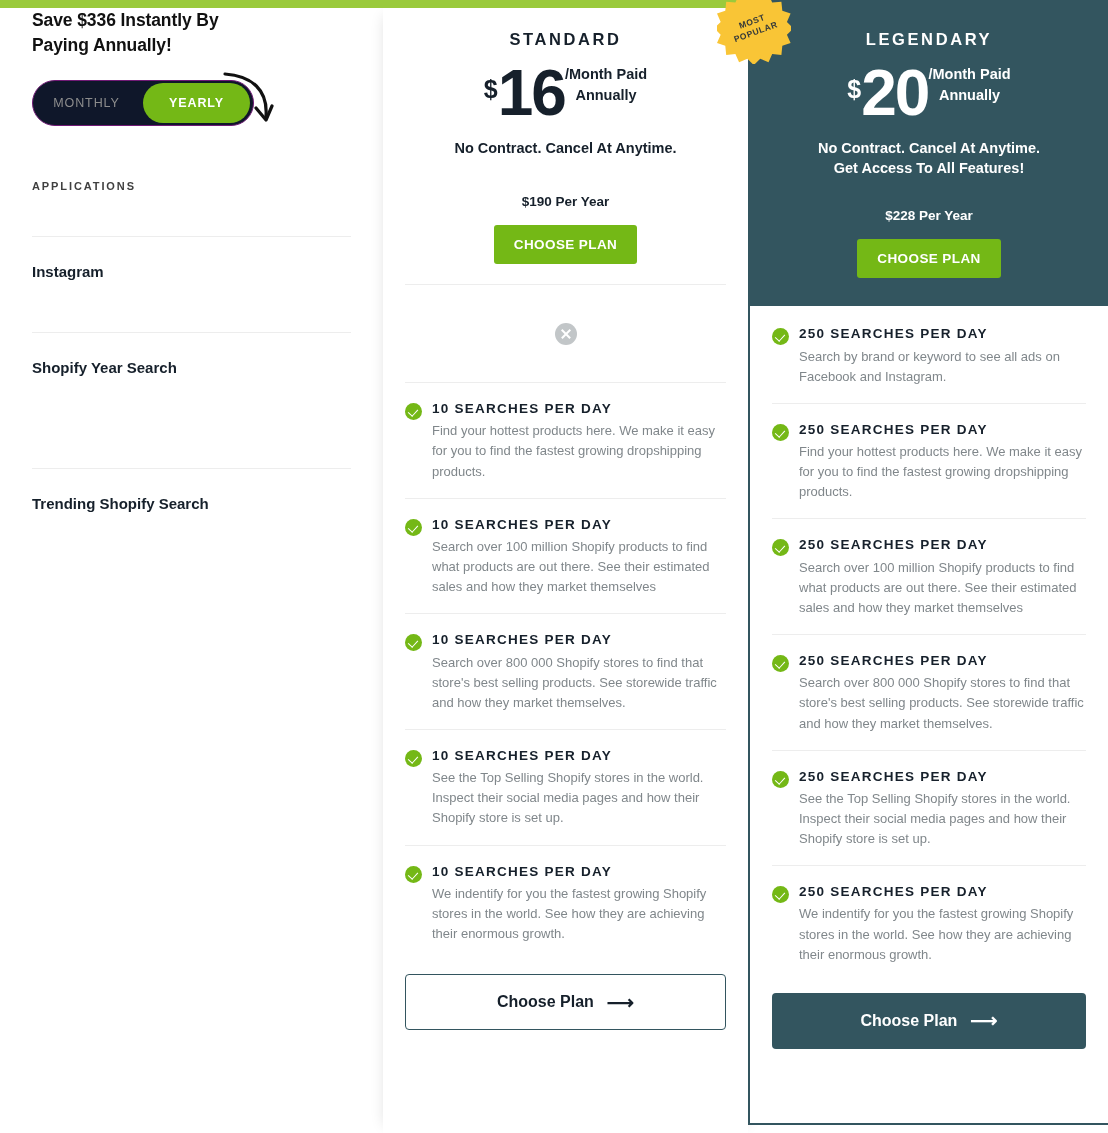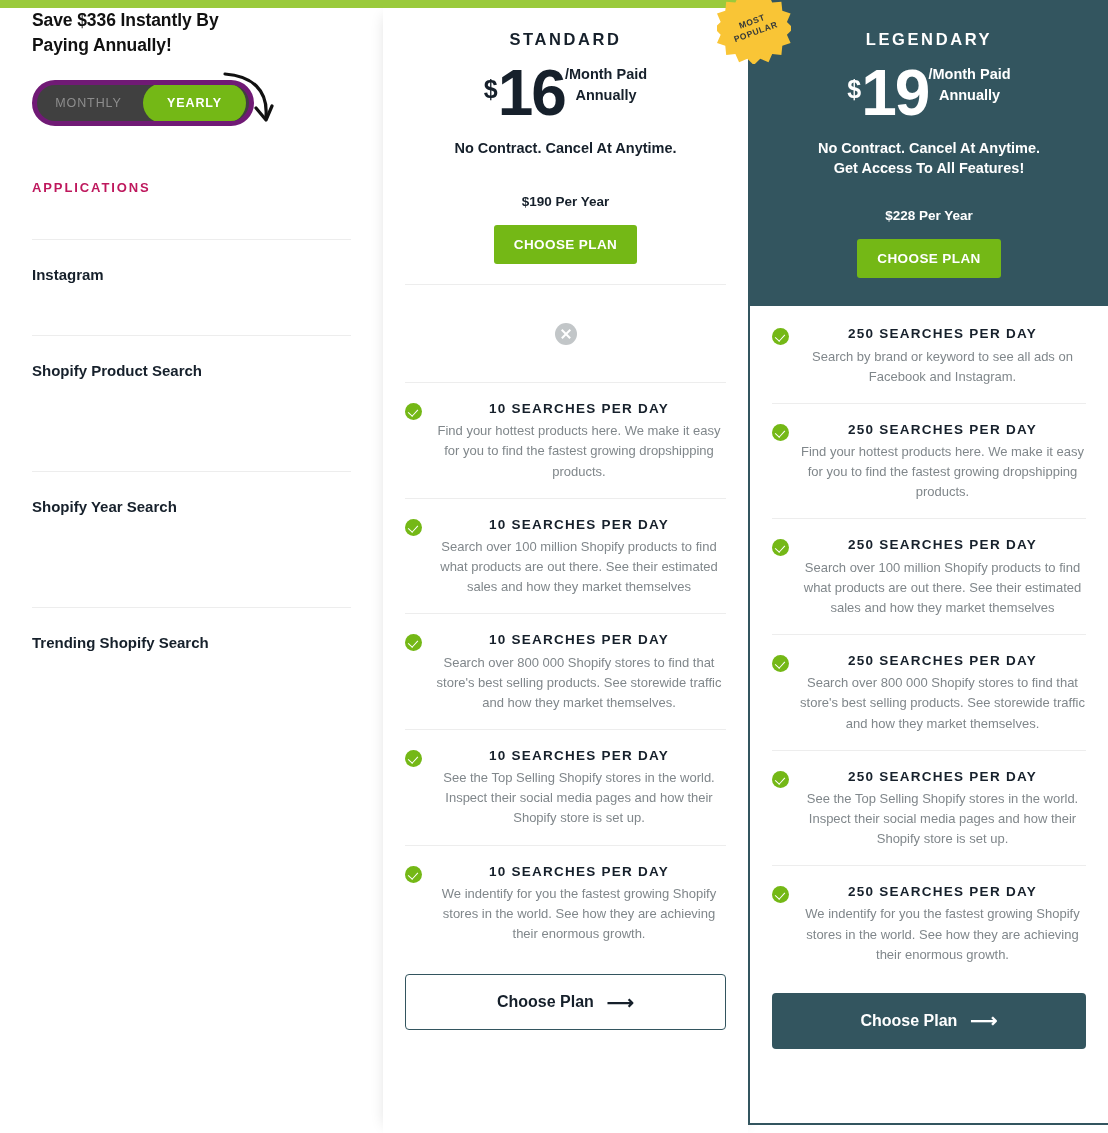--- a/index.html
+++ b/index.html
@@ -73,23 +73,23 @@
     position: absolute;
     left: 222px; top: 62px;
     width: 56px; height: 60px;
     pointer-events: none;
   }
 
   .billing-toggle {
     position: relative;
     margin-top: 22px;
     width: 222px; height: 46px;
-    border: 5px solid #701a75;
+    border: 1px solid #701a75;
     border-radius: 999px;
-    background: #404040;
+    background: #0f172a;
     display: flex;
     align-items: center;
     overflow: hidden;
   }
   .toggle-opt {
     flex: 1;
     height: 100%;
     display: flex;
     align-items: center;
     justify-content: center;
@@ -102,23 +102,23 @@
   .toggle-opt.active {
     background: #74b816;
     color: #ffffff;
     font-weight: bold;
     margin: 3px;
     height: 40px;
   }
 
   .apps-label {
     margin-top: 54px;
-    font-size: 13px;
+    font-size: 11px;
     letter-spacing: 1.9px;
-    color: #be185d;
+    color: #404040;
     font-weight: bold;
   }
 
   .side-list { margin-top: 44px; }
   .side-row {
     border-top: 1px solid #ededed;
     display: flex;
     align-items: flex-start;
     padding-top: 26px;
   }
@@ -236,21 +236,20 @@
   }
 
   
   .feat-list { padding: 0 22px; }
   .feat-row {
     border-top: 1px solid #ededed;
     padding: 18px 0 16px;
     display: flex;
     gap: 10px;
     align-items: flex-start;
-    text-align: center;
   }
   .feat-row.empty {
     justify-content: center;
     align-items: center;
     min-height: 98px;
     padding: 0;
   }
   .tick {
     flex: 0 0 auto;
     width: 17px; height: 17px;
@@ -349,23 +348,20 @@
       <div class="toggle-opt active">YEARLY</div>
     </div>
 
     <div class="apps-label">APPLICATIONS</div>
 
     <div class="side-list">
       <div class="side-row" style="height:96px">
         <div class="side-row-label">Instagram</div>
       </div>
       <div class="side-row" style="height:136px">
-        <div class="side-row-label">Shopify Product Search</div>
-      </div>
-      <div class="side-row" style="height:136px">
         <div class="side-row-label">Shopify Year Search</div>
       </div>
       <div class="side-row" style="height:114px">
         <div class="side-row-label">Trending Shopify Search</div>
       </div>
     </div>
   </div>
 
   <div class="col-standard">
 
@@ -456,21 +452,21 @@
         <div class="badge-text">
           <span>MOST</span>
           <span>POPULAR</span>
         </div>
       </div>
 
       <div class="plan-name">LEGENDARY</div>
 
       <div class="price-row">
         <div class="currency">$</div>
-        <div class="amount">19</div>
+        <div class="amount">20</div>
         <div class="per">
           <span>/Month Paid</span>
           <span class="l2">Annually</span>
         </div>
       </div>
 
       <div class="no-contract">
         <div>No Contract. Cancel At Anytime.</div>
         <div>Get Access To All Features!</div>
       </div>

